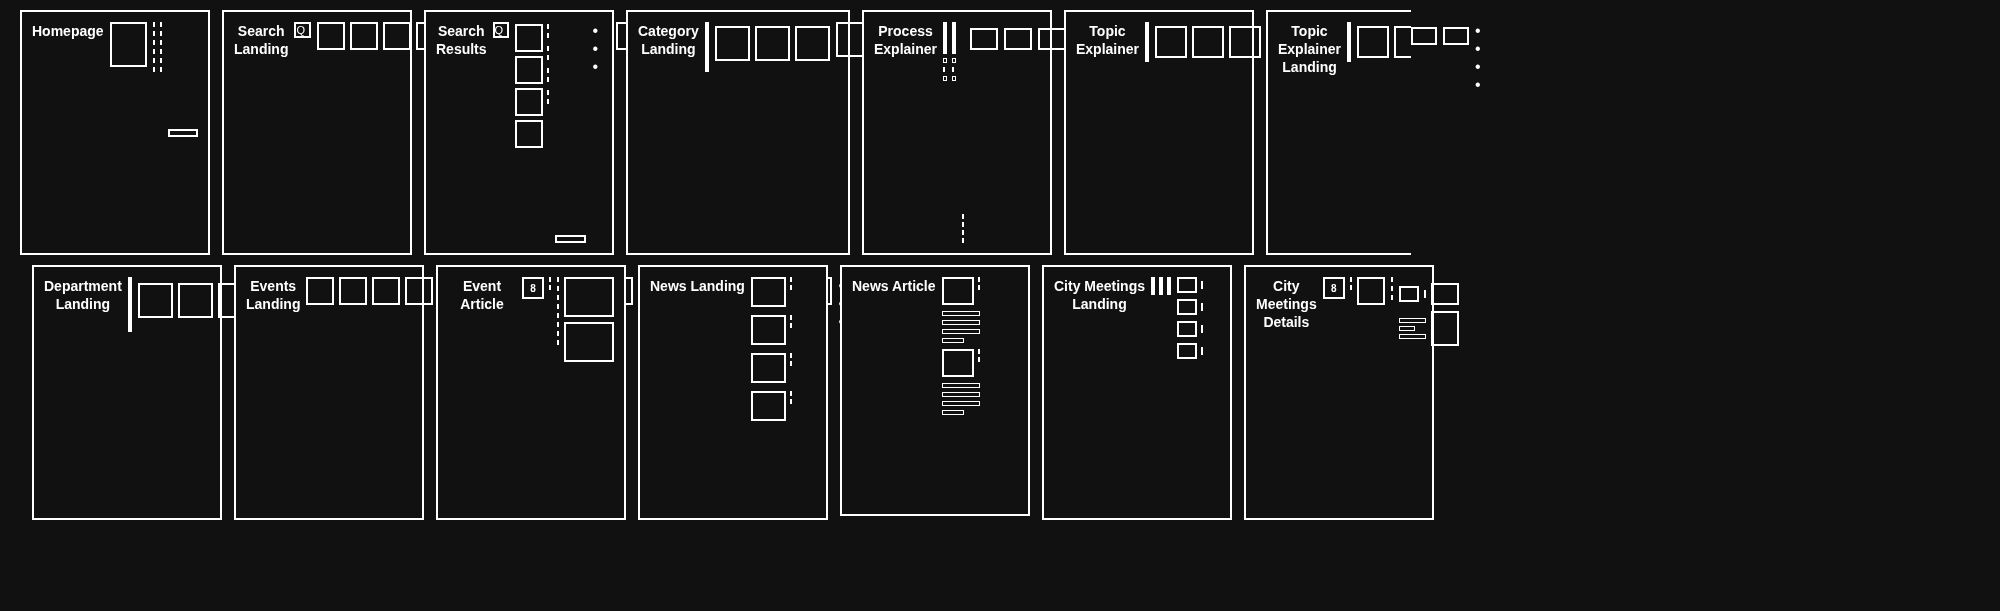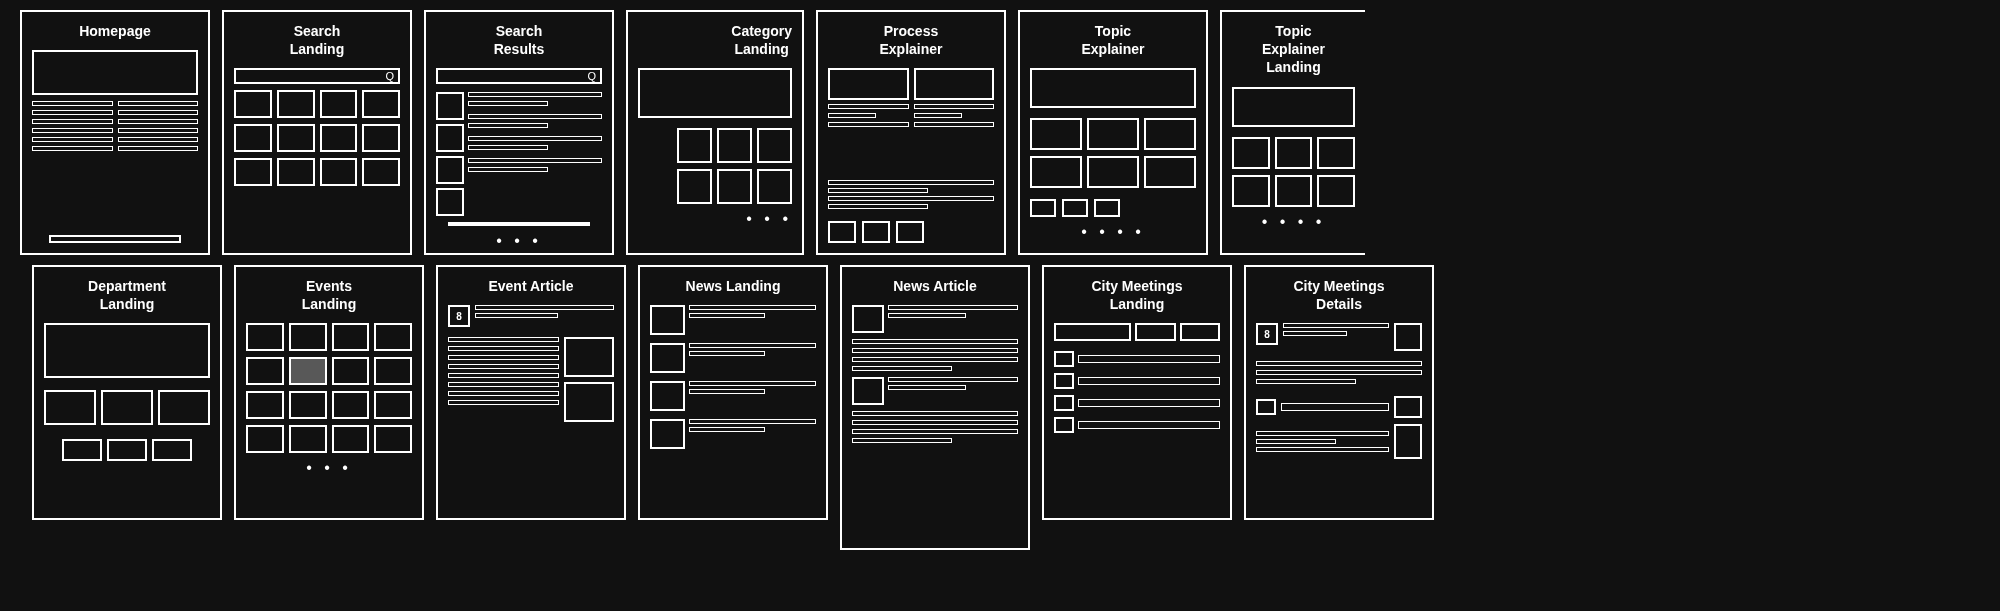--- a/index.html
+++ b/index.html
@@ -26,21 +26,21 @@
       padding: 0 20px;
     }
 
     .card {
       border: 2px solid #fff;
       background: #111;
       padding: 10px;
       flex-shrink: 0;
       position: relative;
       display: flex;
-      flex-direction: column;
+      flex-direction: row;
       gap: 6px;
     }
 
     .card-title {
       font-weight: bold;
       font-size: 14px;
       text-align: center;
       line-height: 1.3;
       margin-bottom: 4px;
     }
@@ -227,21 +227,21 @@
           <div class="wf-lines">
             <div class="wf-line"></div>
             <div class="wf-line-short"></div>
           </div>
         </div>
       </div>
       <div class="wf-bar-med" style="align-self:center; margin-top:auto;"></div>
       <div class="dots">• • •</div>
     </div>
 
-    <div class="card" style="width:178px; height:245px; margin-right:12px;align-items:flex-end;">
+    <div class="card" style="width:224px; height:245px; margin-right:12px;">
       <div class="card-title">Category<br>Landing</div>
       <div class="wf-rect" style="height:50px; width:100%;"></div>
       <div class="wf-grid-row" style="margin-top:4px;">
         <div class="wf-sq" style="height:35px;"></div>
         <div class="wf-sq" style="height:35px;"></div>
         <div class="wf-sq" style="height:35px;"></div>
       </div>
       <div class="wf-grid-row">
         <div class="wf-sq" style="height:35px;"></div>
         <div class="wf-sq" style="height:35px;"></div>
@@ -426,21 +426,21 @@
         <div class="two-col" style="gap:4px;">
           <div class="wf-rect" style="width:35px; height:30px; flex-shrink:0;"></div>
           <div style="flex:1; display:flex; flex-direction:column; gap:3px;">
             <div class="wf-line"></div>
             <div class="wf-line-short"></div>
           </div>
         </div>
       </div>
     </div>
 
-    <div class="card" style="width:190px; height:285px; margin-right:12px;">
+    <div class="card" style="width:190px; height:251px; margin-right:12px;">
       <div class="card-title">News Article</div>
       <div style="display:flex; flex-direction:column; gap:6px;">
         <div style="display:flex; gap:4px; align-items:flex-start;">
           <div class="wf-rect" style="width:32px; height:28px; flex-shrink:0;"></div>
           <div style="flex:1; display:flex; flex-direction:column; gap:3px;">
             <div class="wf-line"></div>
             <div class="wf-line-short"></div>
           </div>
         </div>
         <div class="wf-lines">

